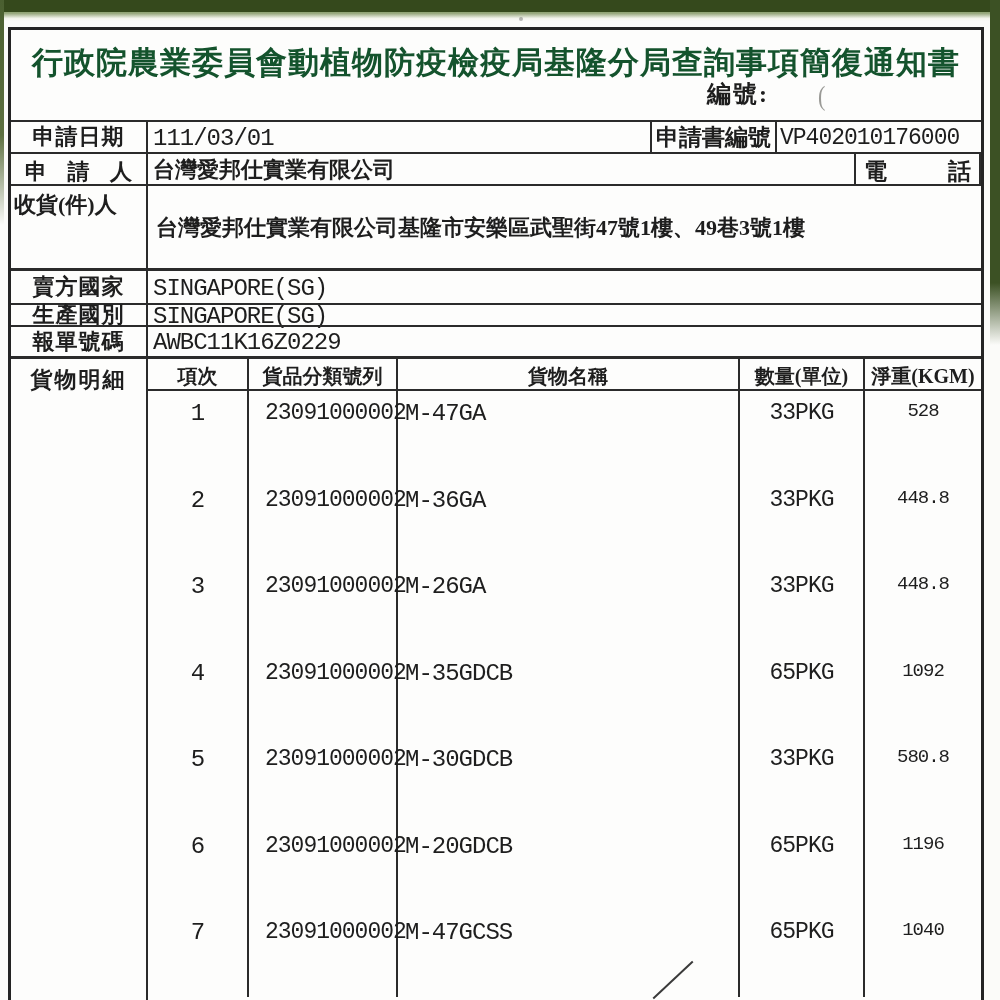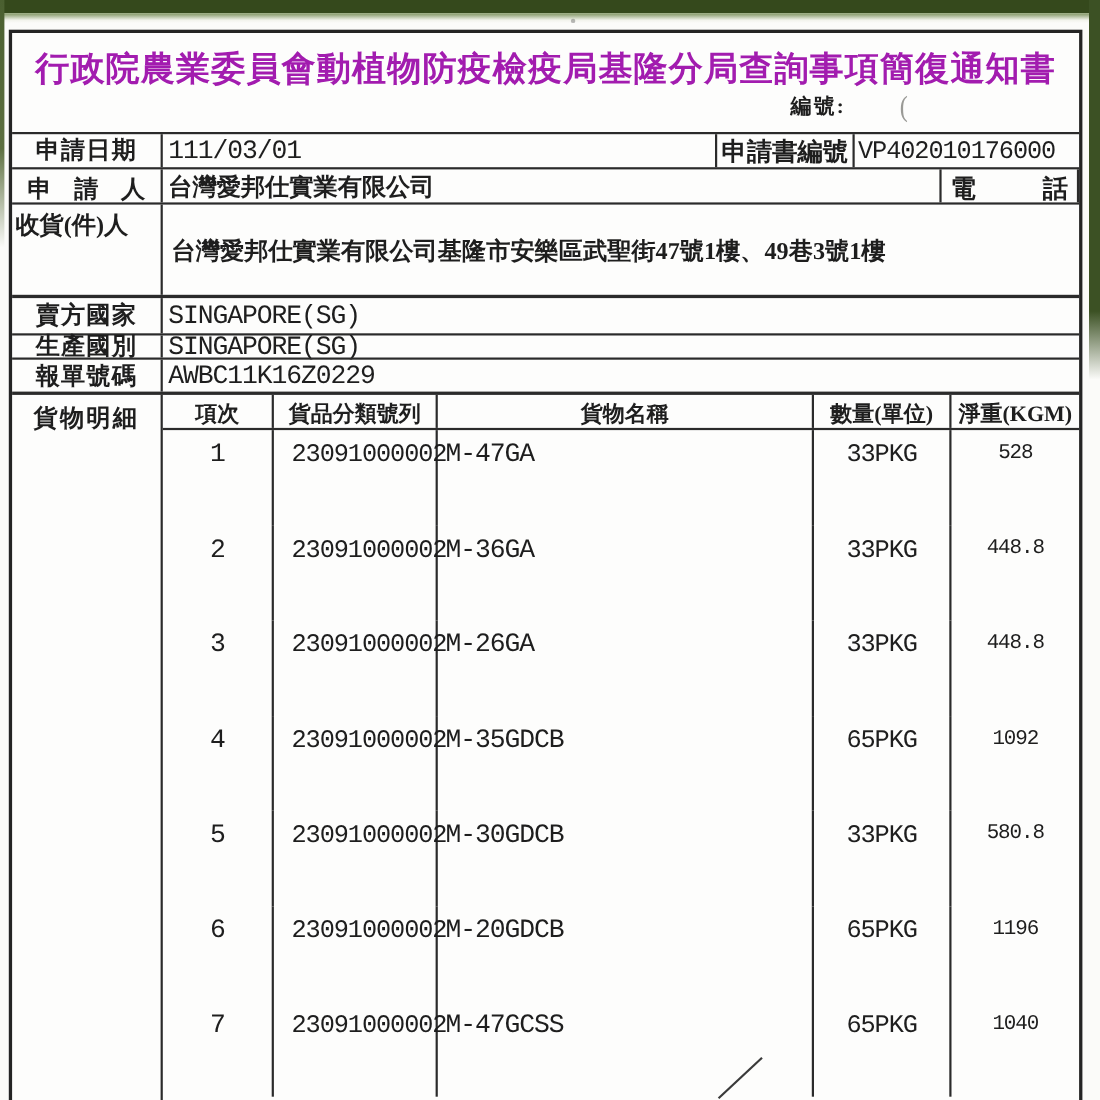--- a/index.html
+++ b/index.html
@@ -44,22 +44,22 @@
     transform:scaleY(1.2); }
   
   .doc{
     position:absolute; left:8px; top:27px; width:976px; height:990px;
     border:3px solid #242424; background:#fdfdfc;
     display:flex; flex-direction:column;
   }
   .row{ display:flex; flex-direction:row; border-top:2px solid #2b2b2b; }
   .row-title{ position:relative; height:90px; border-top:none; display:block; }
   .doc-title{ text-align:center; padding-top:12px; font-size:31px; letter-spacing:1px;
-    font-weight:bold; color:#a21caf; white-space:nowrap; }
-  .serial{ position:absolute; right:212px; bottom:10px; font-size:19px; letter-spacing:2px;
+    font-weight:bold; color:#14532d; white-space:nowrap; }
+  .serial{ position:absolute; right:212px; bottom:10px; font-size:24px; letter-spacing:2px;
     font-weight:bold; }
   .r1{ height:32px; } .r2{ height:32px; } .r3{ height:84px; }
   .r4{ height:35px; border-top-width:3px; } .r5{ height:22px;text-align:center; } .r6{ height:31px; }
   .r-items{ flex:1; border-top:3px solid #2b2b2b; }
   .c-label{ width:137px; border-right:2px solid #2b2b2b; font-size:22px; font-weight:bold;
     display:flex; align-items:center; justify-content:center; letter-spacing:1px; }
   .c-label.top-left{ align-items:flex-start; justify-content:flex-start; padding:4px 0 0 3px; letter-spacing:0; }
   .c-label.justify{ display:block; text-align:justify; text-align-last:justify;
     padding:3px 14px 0 14px; letter-spacing:0; }
   .c-val{ flex:1; font-size:24px; padding:2px 0 0 5px; display:flex; align-items:center; }

